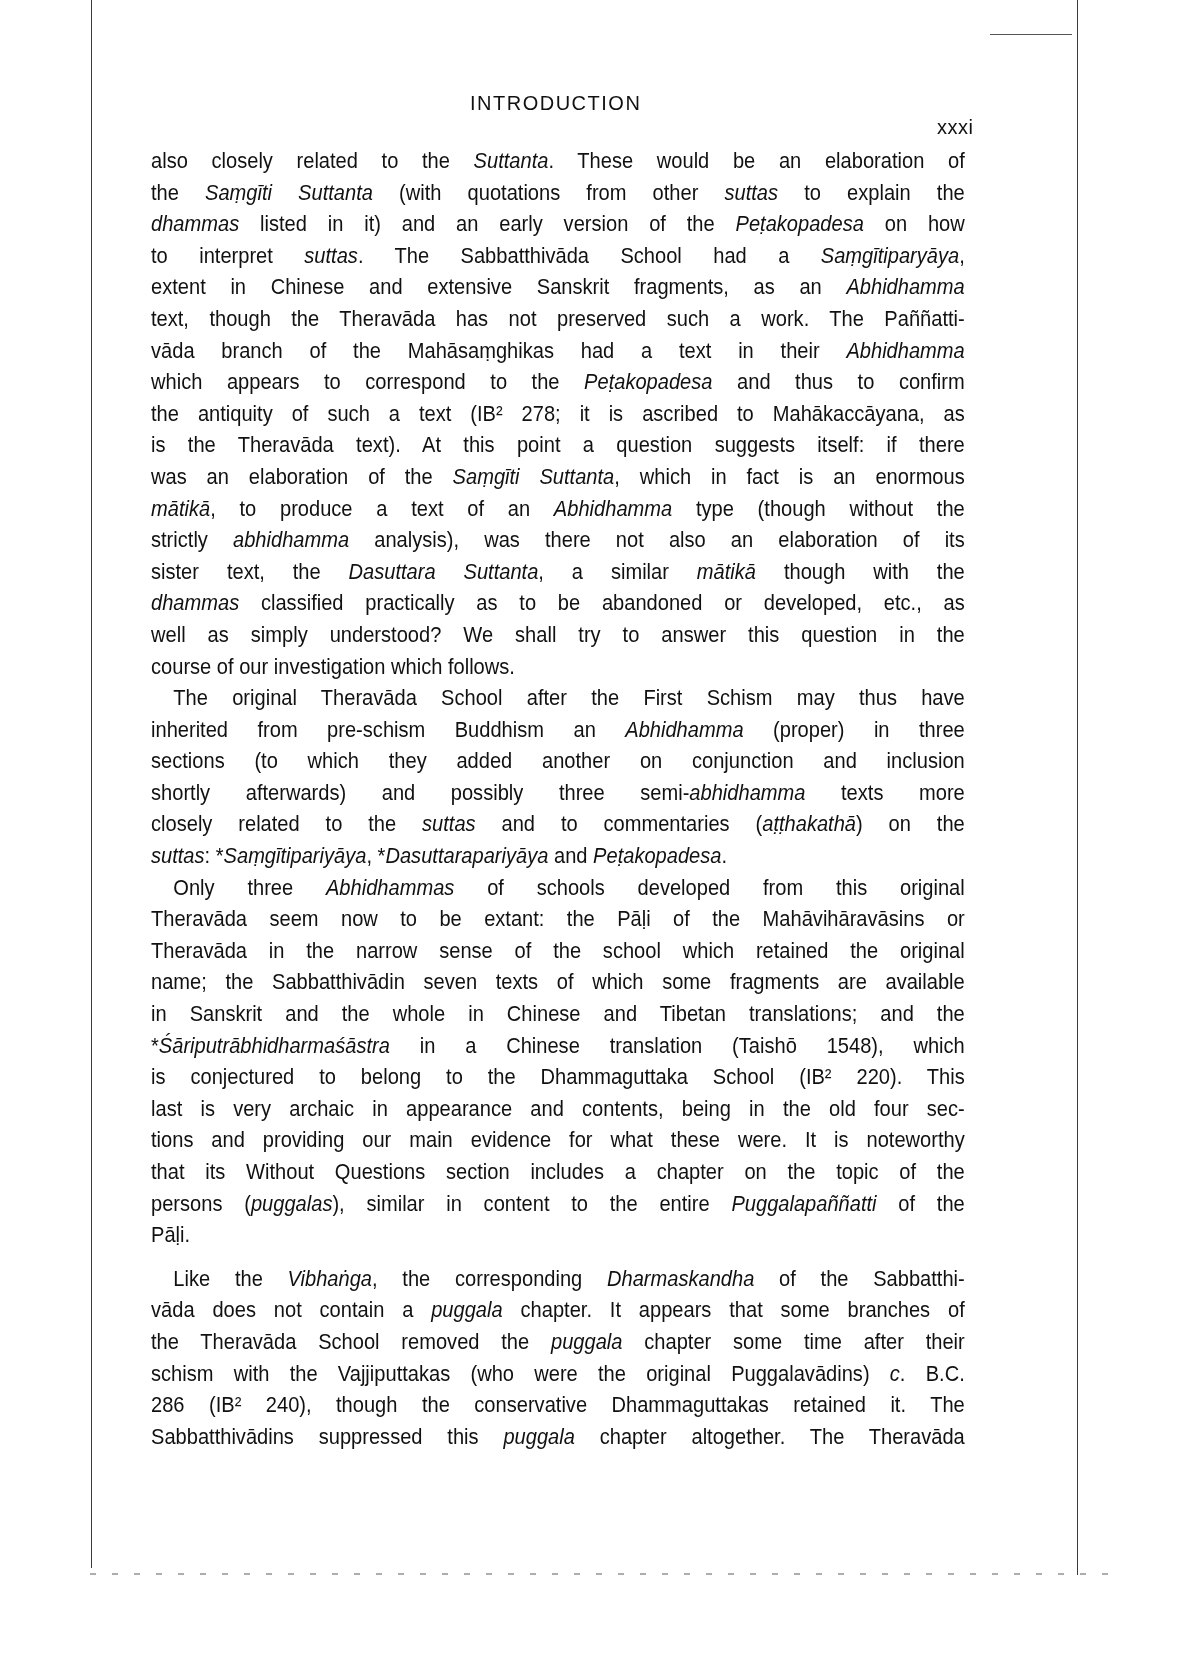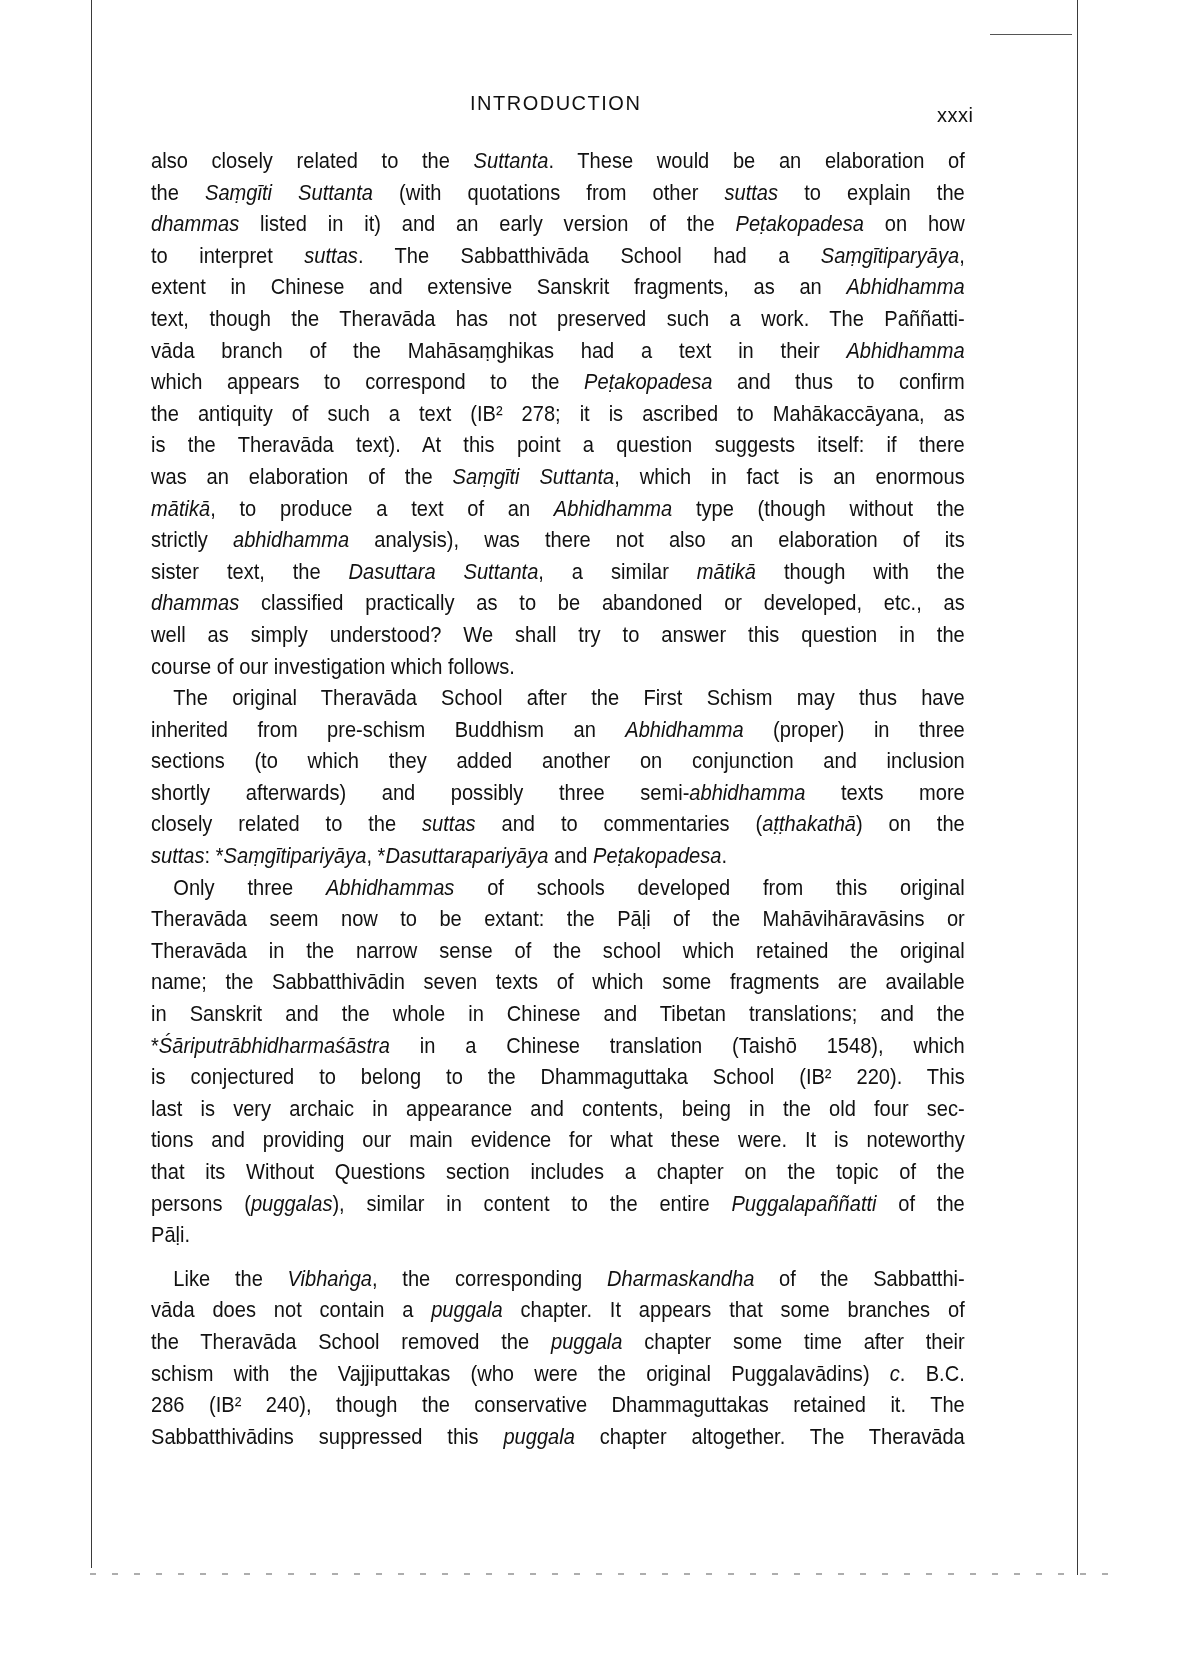--- a/index.html
+++ b/index.html
@@ -4,21 +4,21 @@
 <style>
   html, body { margin: 0; padding: 0; background: #ffffff; }
   body { width: 1184px; height: 1653px; position: relative; overflow: hidden;
          font-family: "Liberation Sans", "DejaVu Sans", sans-serif; color: #111; }
   .scan-edge-left { position: absolute; left: 91px; top: 0; width: 1px; height: 1568px; background: #3a3a3a; }
   .scan-edge-right { position: absolute; left: 1077px; top: 0; width: 1px; height: 1575px; background: #3a3a3a; }
   .scan-top-smudge { position: absolute; left: 990px; top: 34px; width: 82px; height: 1px; background: #555; }
   .scan-bottom-dots { position: absolute; left: 90px; top: 1573px; width: 1030px; height: 2px;
         background: repeating-linear-gradient(90deg, #777 0 6px, transparent 6px 22px); opacity: .6; }
   .running-head { position: absolute; left: 470px; top: 92px; font-size: 20px; letter-spacing: 1.5px; }
-  .folio { position: absolute; left: 937px; top: 104px; font-size: 20px; letter-spacing: .5px; }
+  .folio { position: absolute; left: 937px; top: 116px; font-size: 20px; letter-spacing: .5px; }
   .body-text { position: absolute; left: 151px; top: 133px; width: 814px; margin-top: 12px; }
   .line { font-size: 21.6px; line-height: 31.6px; white-space: nowrap; text-align: justify;
           text-align-last: justify; transform: scaleX(0.93); transform-origin: left center; width: 875px; }
   .line.last { text-align-last: left; }
   .line.indent { padding-left: 24px; width: 851px; }
   .para-gap { height: 12px; }
   i { font-style: italic; }
 </style>
 </head>
 <body>

